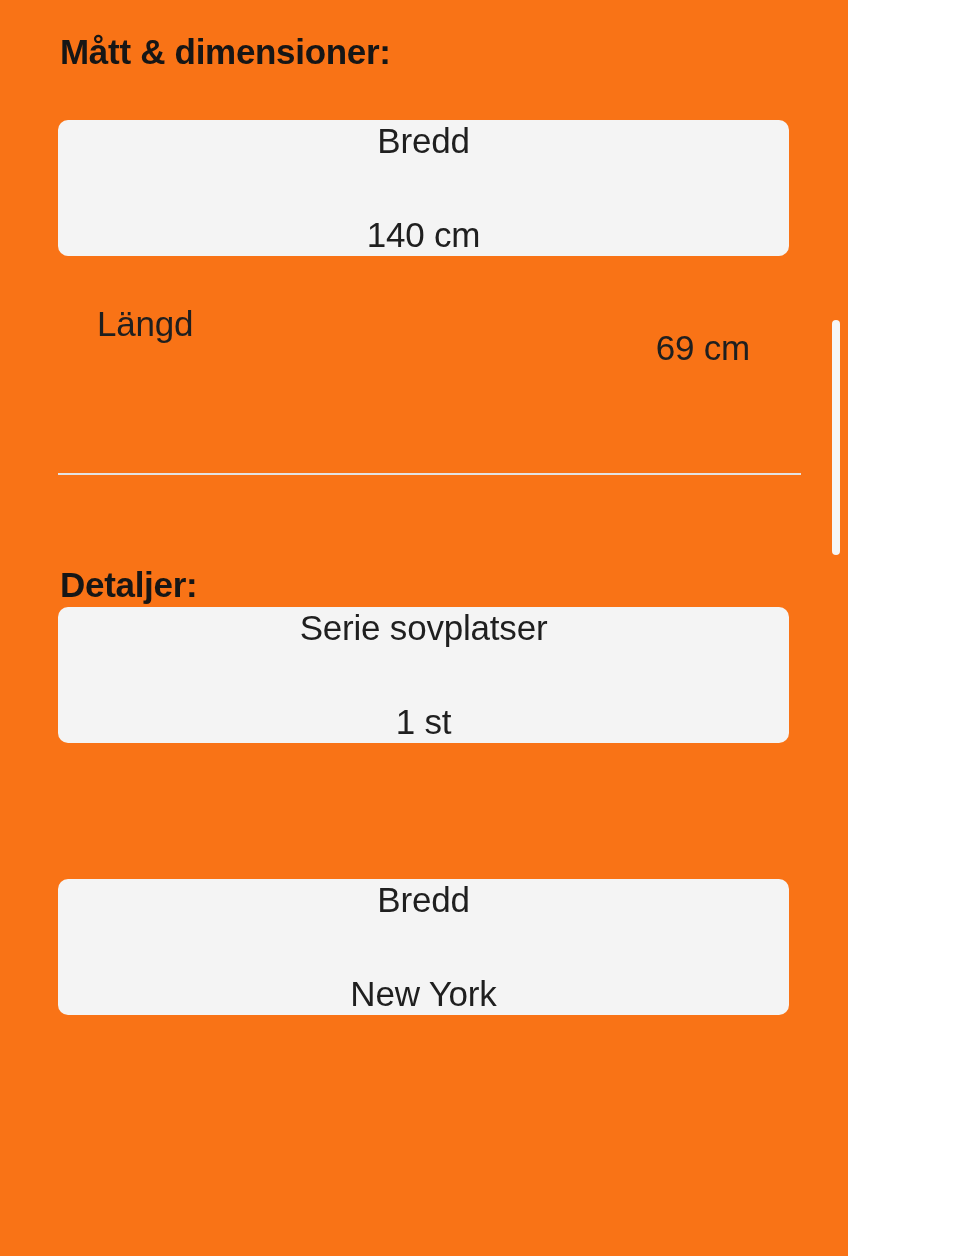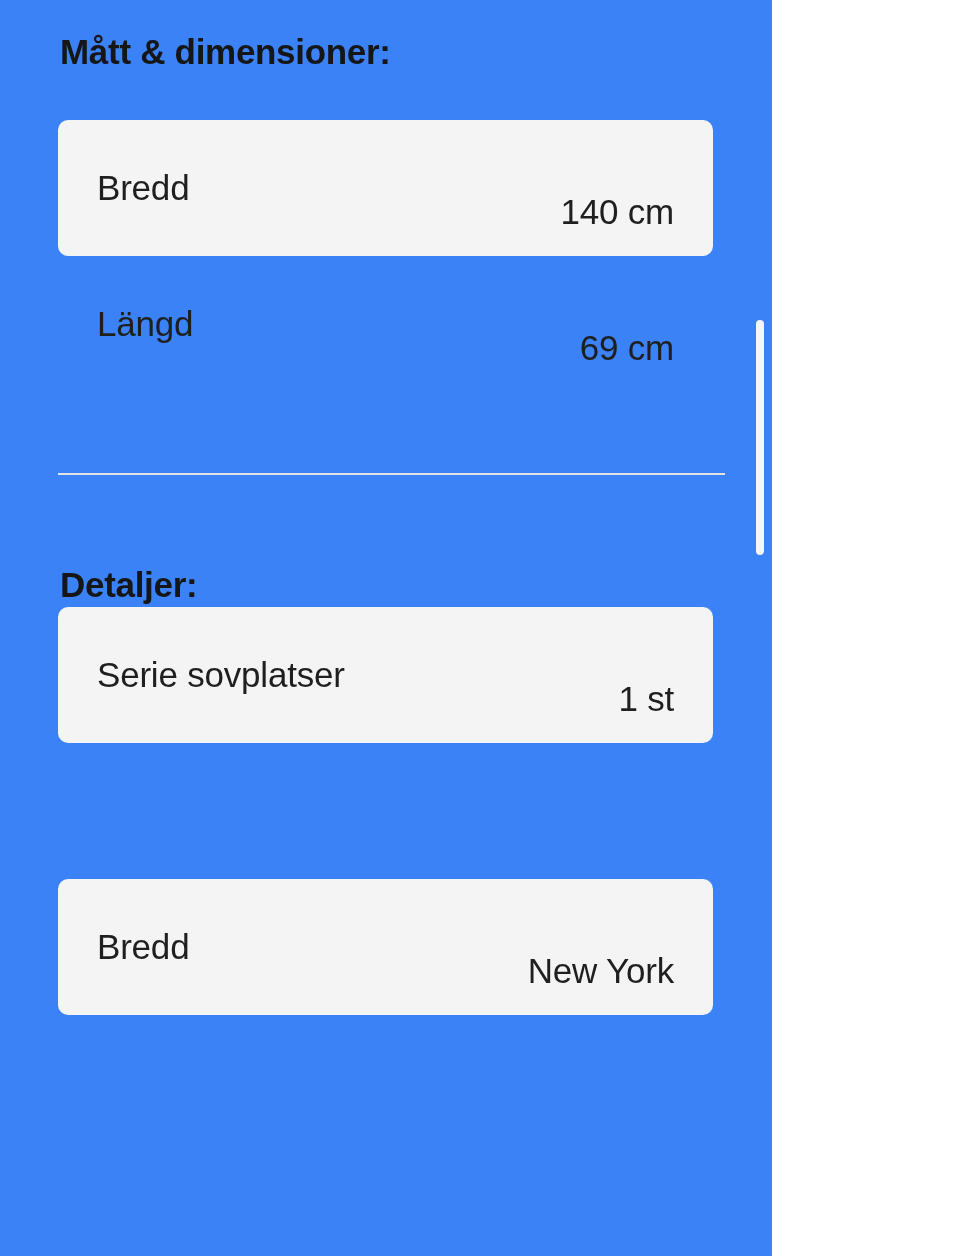--- a/index.html
+++ b/index.html
@@ -4,23 +4,23 @@
 <style>
   html, body {
     margin: 0;
     padding: 0;
     background: #ffffff;
     font-family: "Liberation Sans", "DejaVu Sans", sans-serif;
     color: #1b1b1b;
   }
   .viewport {
     position: relative;
-    width: 772px;
+    width: 848px;
     height: 1256px;
-    background: #3b82f6;
+    background: #f97316;
     overflow: hidden;
   }
   .page {
     padding: 30px 59px 0 58px;
   }
   .section-heading {
     font-size: 35px;
     font-weight: 700;
     color: #161616;
     letter-spacing: -0.3px;
@@ -40,20 +40,21 @@
     padding: 0 39px;
     box-sizing: border-box;
     font-size: 35px;
     line-height: 1.2;
     color: #1f1f1f;
     background: transparent;
   }
   .spec-row.striped {
     background: #f4f4f4;
     border-radius: 10px;
+    flex-direction: column;
   }
   .spec-label {
     letter-spacing: -0.2px;
   }
   .spec-value {
     text-align: right;
     letter-spacing: -0.2px;
     margin-top: 48px;
   }
   .section-divider {

